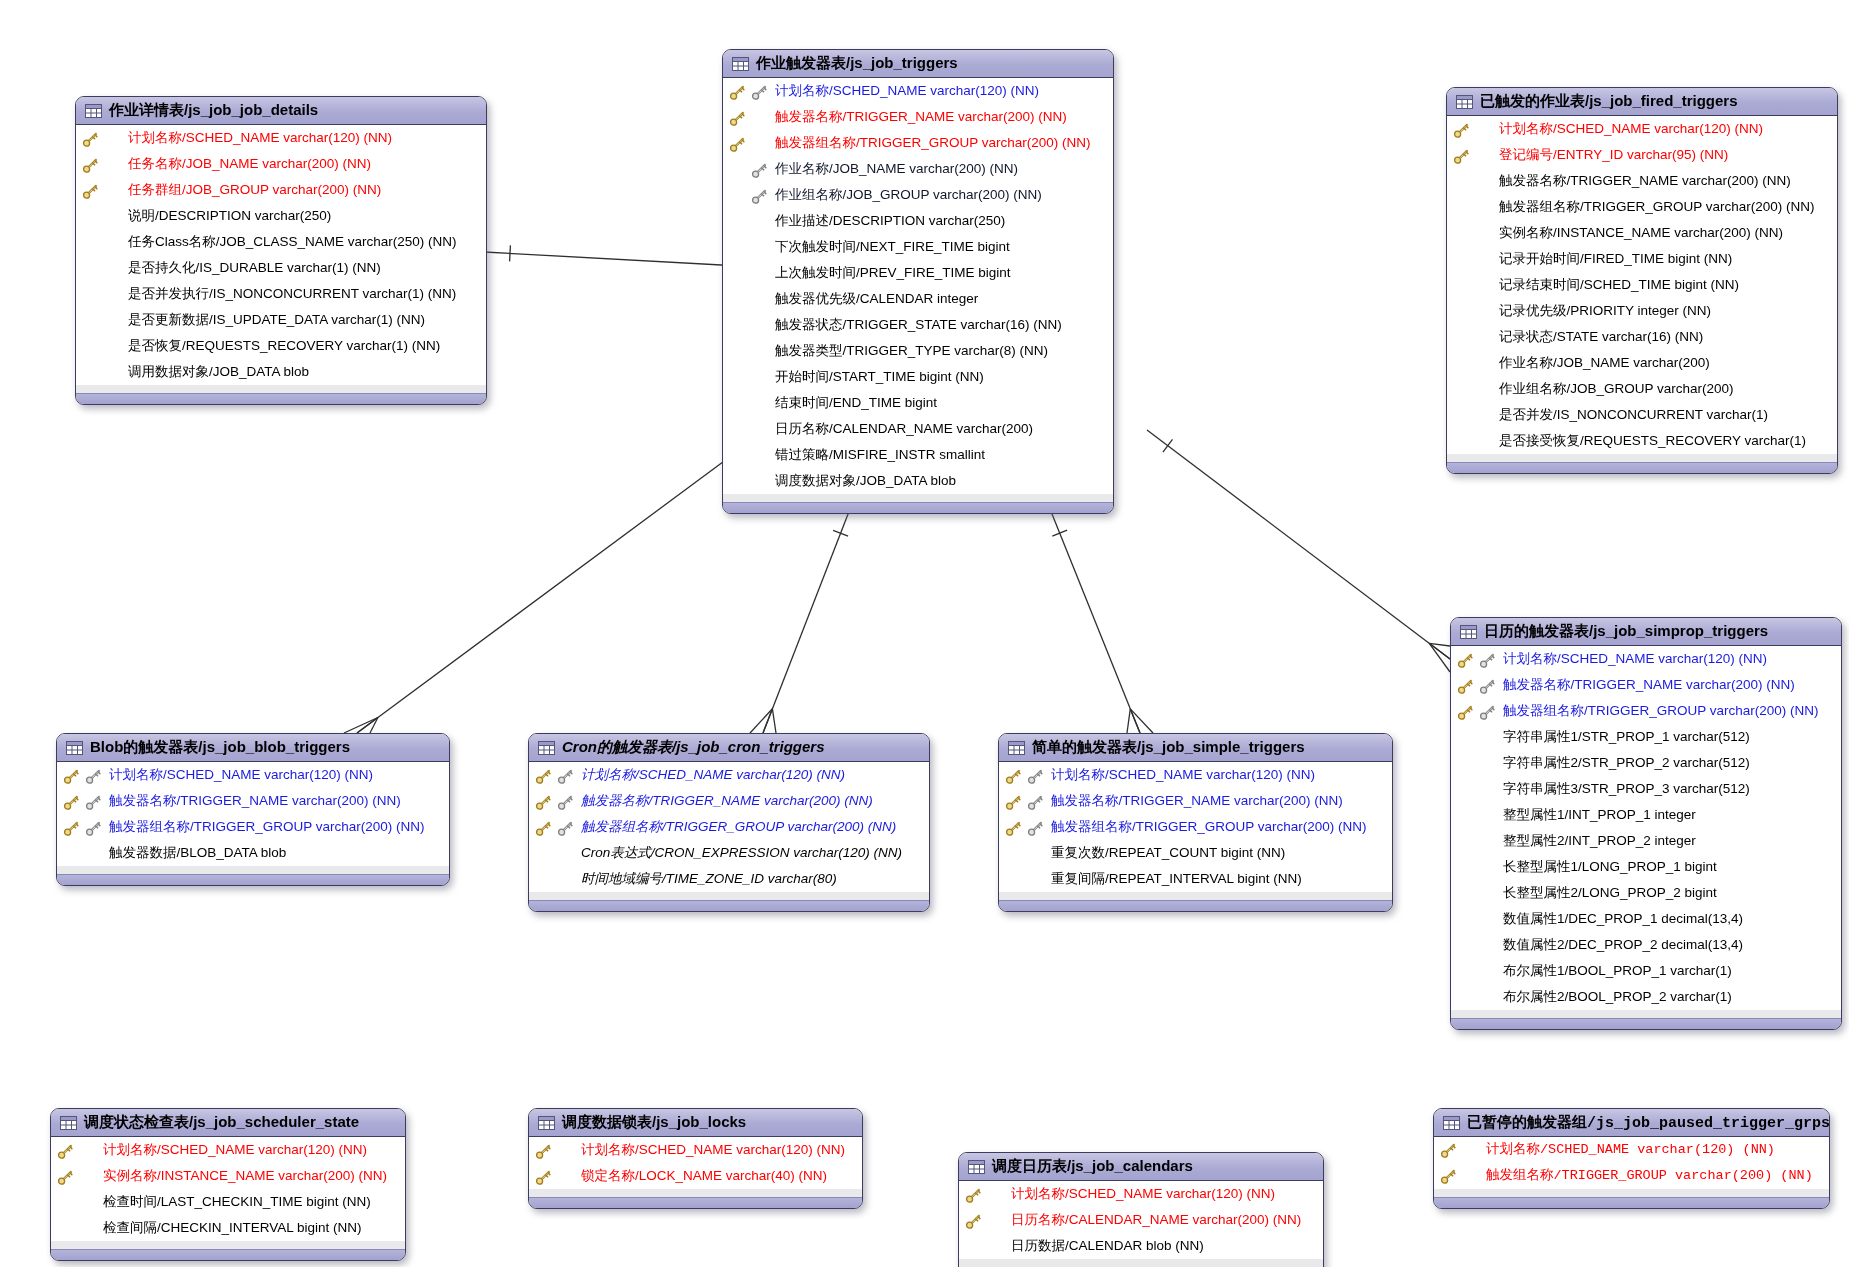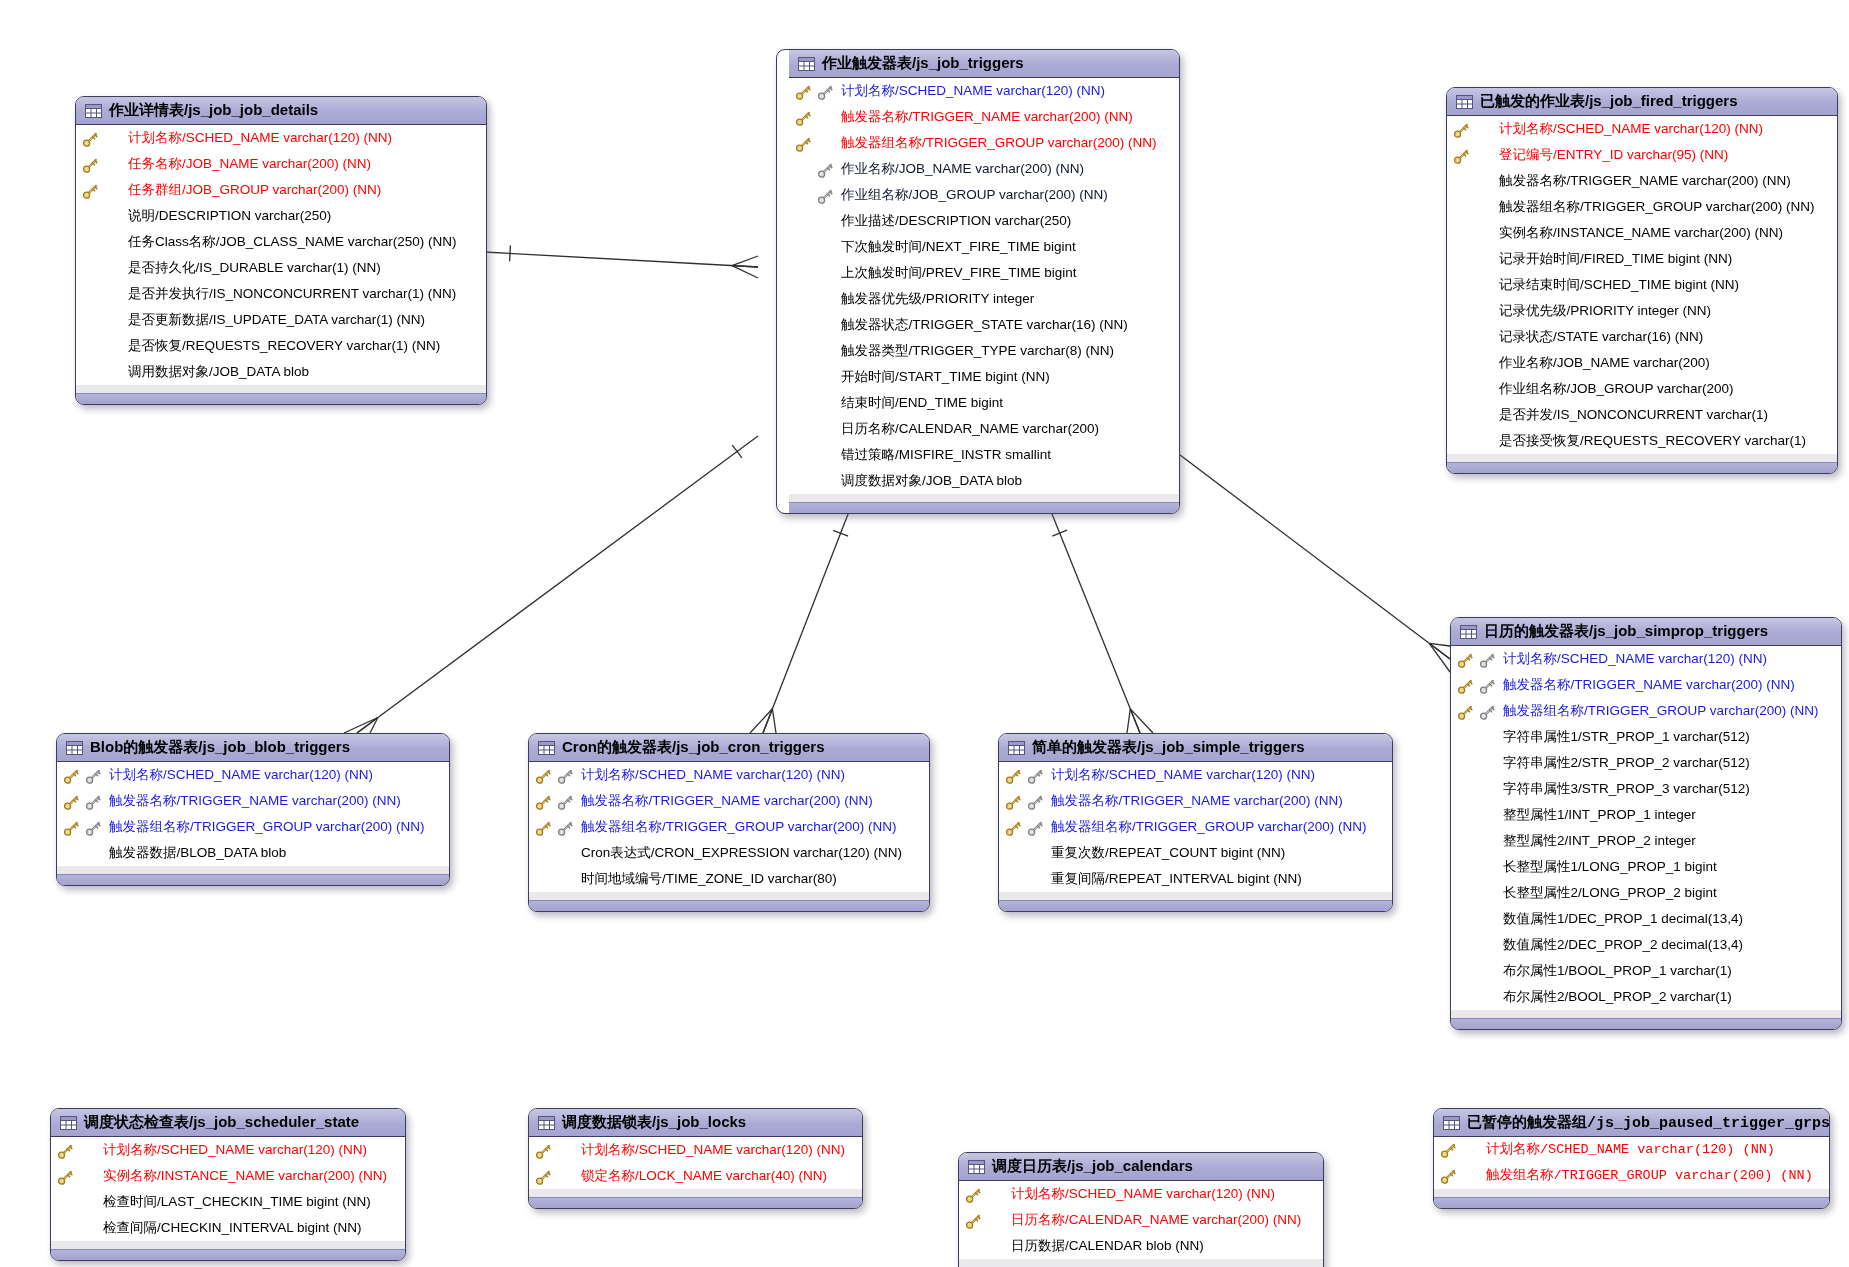--- a/index.html
+++ b/index.html
@@ -146,21 +146,21 @@
   </div>
         <div class="trow">
     <span class="kslot k1"></span>
     <span class="kslot k2"></span>
     <span class="ftext black">调用数据对象/JOB_DATA blob</span>
   </div>
       </div>
     <div class="tgray"></div>
     <div class="tfoot"></div>
   </div>
-    <div class="table" style="left: 776px; top: 49px; width: 390px; padding-left: 12px;">
+    <div class="table" style="left: 722px; top: 49px; width: 390px;">
     <div class="thead">
       <span class="ticon">
         <svg viewBox="0 0 17 14" width="17" height="14">
           <rect x="0.5" y="0.5" width="16" height="13" fill="#ffffff" stroke="#55547c" stroke-width="1"></rect>
           <rect x="0.5" y="0.5" width="16" height="4" fill="#9a99c8" stroke="#55547c" stroke-width="1"></rect>
           <line x1="6" y1="4.5" x2="6" y2="13.5" stroke="#55547c" stroke-width="1"></line>
           <line x1="11.5" y1="4.5" x2="11.5" y2="13.5" stroke="#55547c" stroke-width="1"></line>
           <line x1="0.5" y1="9" x2="16.5" y2="9" stroke="#55547c" stroke-width="1"></line>
         </svg>
       </span>
@@ -239,21 +239,21 @@
     <span class="ftext black">下次触发时间/NEXT_FIRE_TIME bigint</span>
   </div>
         <div class="trow">
     <span class="kslot k1"></span>
     <span class="kslot k2"></span>
     <span class="ftext black">上次触发时间/PREV_FIRE_TIME bigint</span>
   </div>
         <div class="trow">
     <span class="kslot k1"></span>
     <span class="kslot k2"></span>
-    <span class="ftext black">触发器优先级/PRIORITY integer</span>
+    <span class="ftext black">触发器优先级/CALENDAR integer</span>
   </div>
         <div class="trow">
     <span class="kslot k1"></span>
     <span class="kslot k2"></span>
     <span class="ftext black">触发器状态/TRIGGER_STATE varchar(16) (NN)</span>
   </div>
         <div class="trow">
     <span class="kslot k1"></span>
     <span class="kslot k2"></span>
     <span class="ftext black">触发器类型/TRIGGER_TYPE varchar(8) (NN)</span>
@@ -449,21 +449,21 @@
   </div>
         <div class="trow">
     <span class="kslot k1"></span>
     <span class="kslot k2"></span>
     <span class="ftext black">触发器数据/BLOB_DATA blob</span>
   </div>
       </div>
     <div class="tgray"></div>
     <div class="tfoot"></div>
   </div>
-    <div class="table" style="left: 528px; top: 733px; width: 400px;">
+    <div class="table" style="left: 528px; top: 733px; width: 400px; font-style: italic;">
     <div class="thead">
       <span class="ticon">
         <svg viewBox="0 0 17 14" width="17" height="14">
           <rect x="0.5" y="0.5" width="16" height="13" fill="#ffffff" stroke="#55547c" stroke-width="1"></rect>
           <rect x="0.5" y="0.5" width="16" height="4" fill="#9a99c8" stroke="#55547c" stroke-width="1"></rect>
           <line x1="6" y1="4.5" x2="6" y2="13.5" stroke="#55547c" stroke-width="1"></line>
           <line x1="11.5" y1="4.5" x2="11.5" y2="13.5" stroke="#55547c" stroke-width="1"></line>
           <line x1="0.5" y1="9" x2="16.5" y2="9" stroke="#55547c" stroke-width="1"></line>
         </svg>
       </span>

